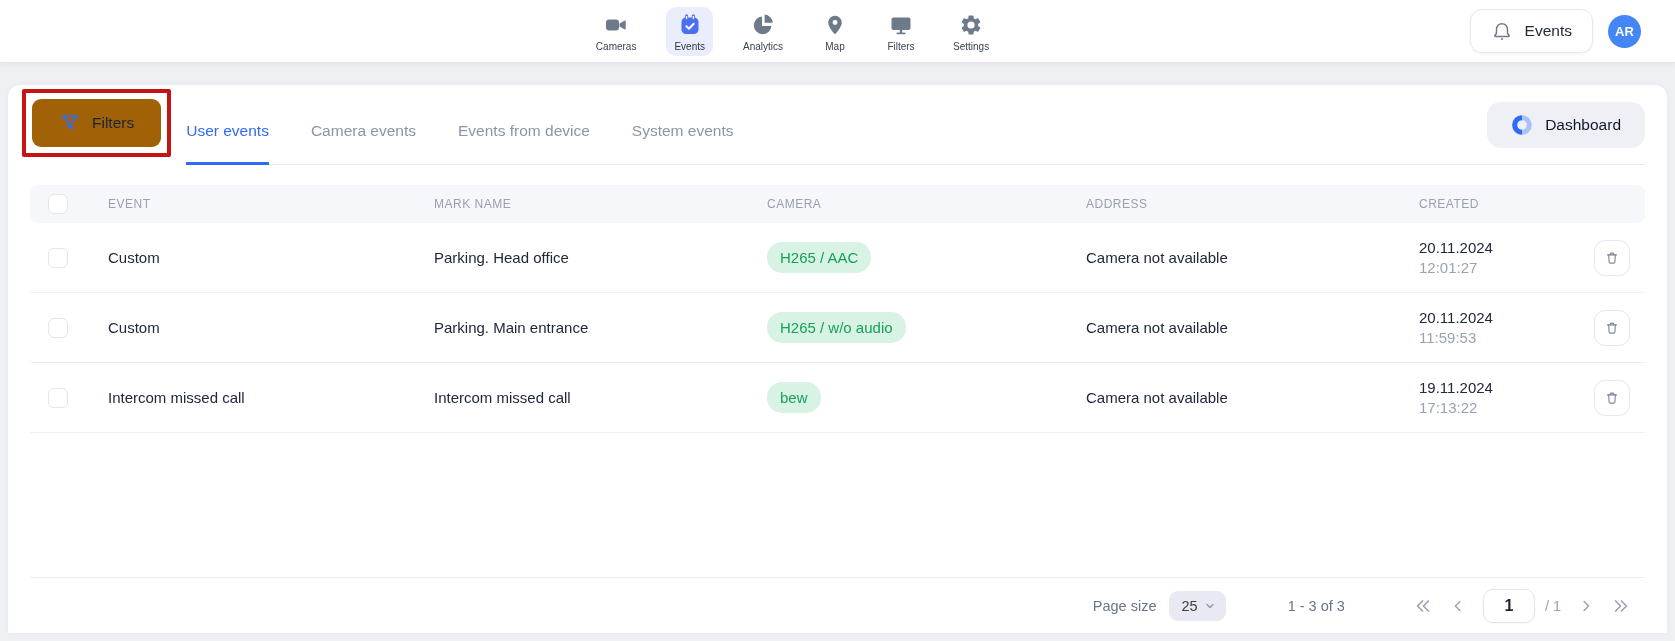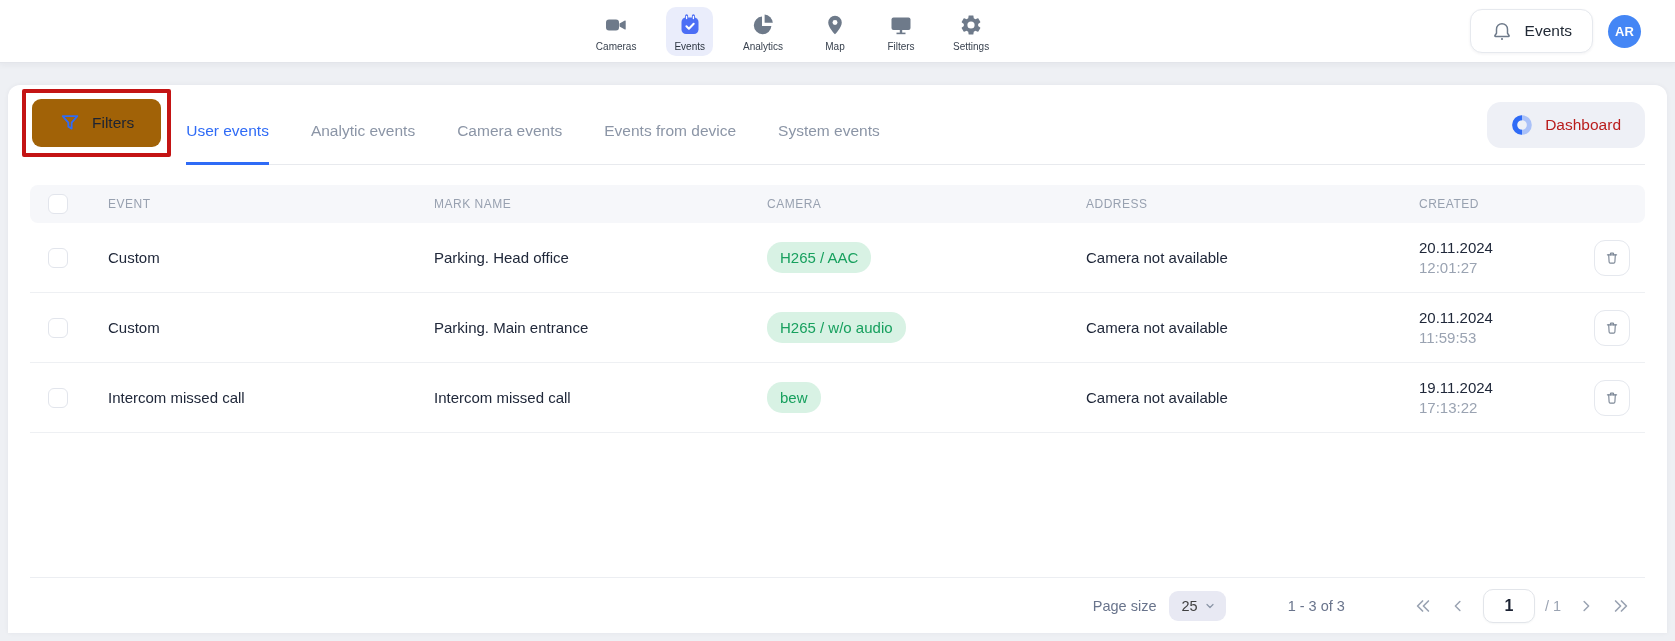--- a/index.html
+++ b/index.html
@@ -76,21 +76,21 @@
     display: flex; align-items: center;
     font-size: 15.5px; color: #8b95a6; cursor: pointer;
     border-bottom: 3px solid transparent; margin-bottom: -1px;
     padding-top: 4px; white-space: nowrap;
   }
   .tab.active { color: #2f6bf6; border-bottom-color: #2f6bf6; }
   .dashboard-btn {
     margin-left: auto; align-self: center; margin-bottom: 10px;
     display: flex; align-items: center; gap: 12px;
     background: #eef0f6; border: none; border-radius: 14px;
-    padding: 12px 24px; font-size: 15.5px; color: #b91c1c;
+    padding: 12px 24px; font-size: 15.5px; color: #0f172a;
     font-family: inherit; cursor: pointer;
   }
   
   .grid { display: grid; grid-template-columns: 78px 326px 333px 319px 333px 160px 66px; align-items: center; }
   .thead {
     margin-top: 20px; height: 38px;
     background: #f6f7fa; border-radius: 8px;
     color: #98a1b0; font-size: 12px; letter-spacing: .5px;
   }
   .cell-check { padding-left: 18px; }
@@ -228,21 +228,20 @@
             <path d="M4 4.5h16l-6.2 7v6.6l-3.6-2.1v-4.5L4 4.5z"></path>
           </svg>
         </span>
         <span>Filters</span>
       </button>
     </div>
 
     <div class="tabs-zone">
       <div class="tabs">
         <div class="tab active">User events</div>
-        <div class="tab">Analytic events</div>
         <div class="tab">Camera events</div>
         <div class="tab">Events from device</div>
         <div class="tab">System events</div>
       </div>
 
       <button class="dashboard-btn">
         <span>
           <svg width="22" height="22" viewBox="0 0 24 24" fill="none">
             <circle cx="12" cy="12" r="8" stroke="#aac1f8" stroke-width="5.4"></circle>
             <path d="M12 4a8 8 0 0 0-8 8 8 8 0 0 0 8 8" stroke="#2f6bf6" stroke-width="5.4"></path>

